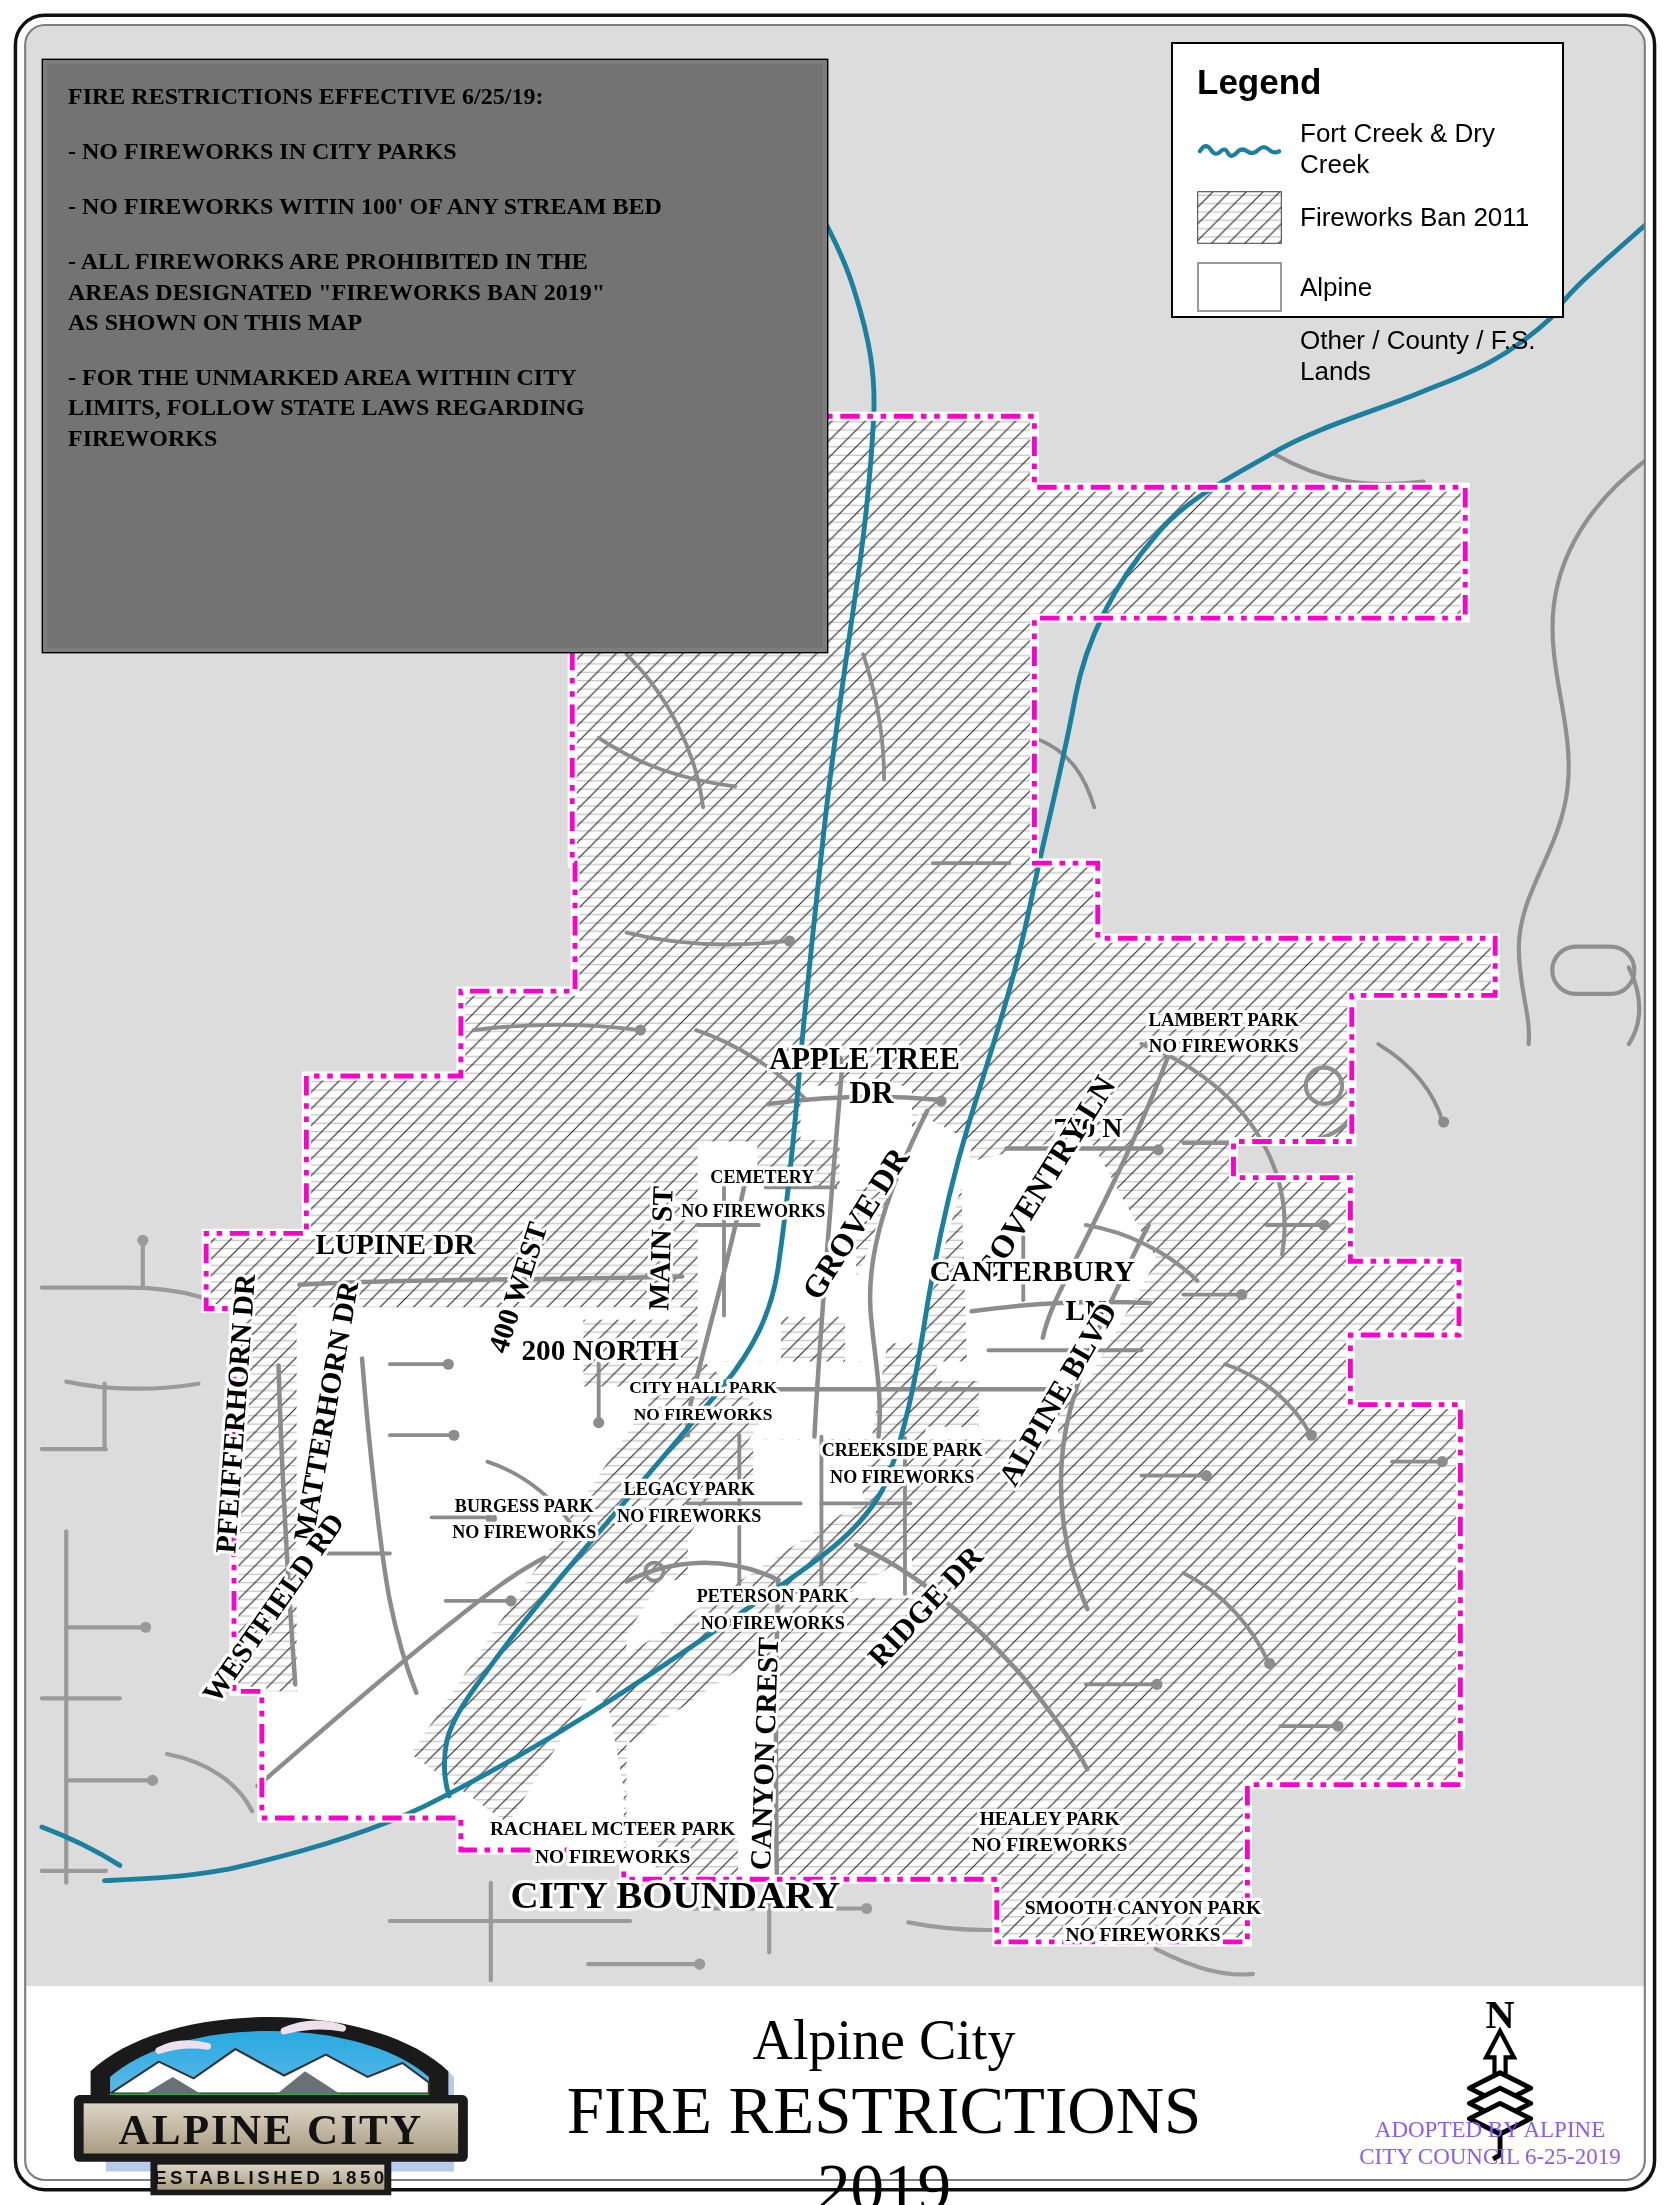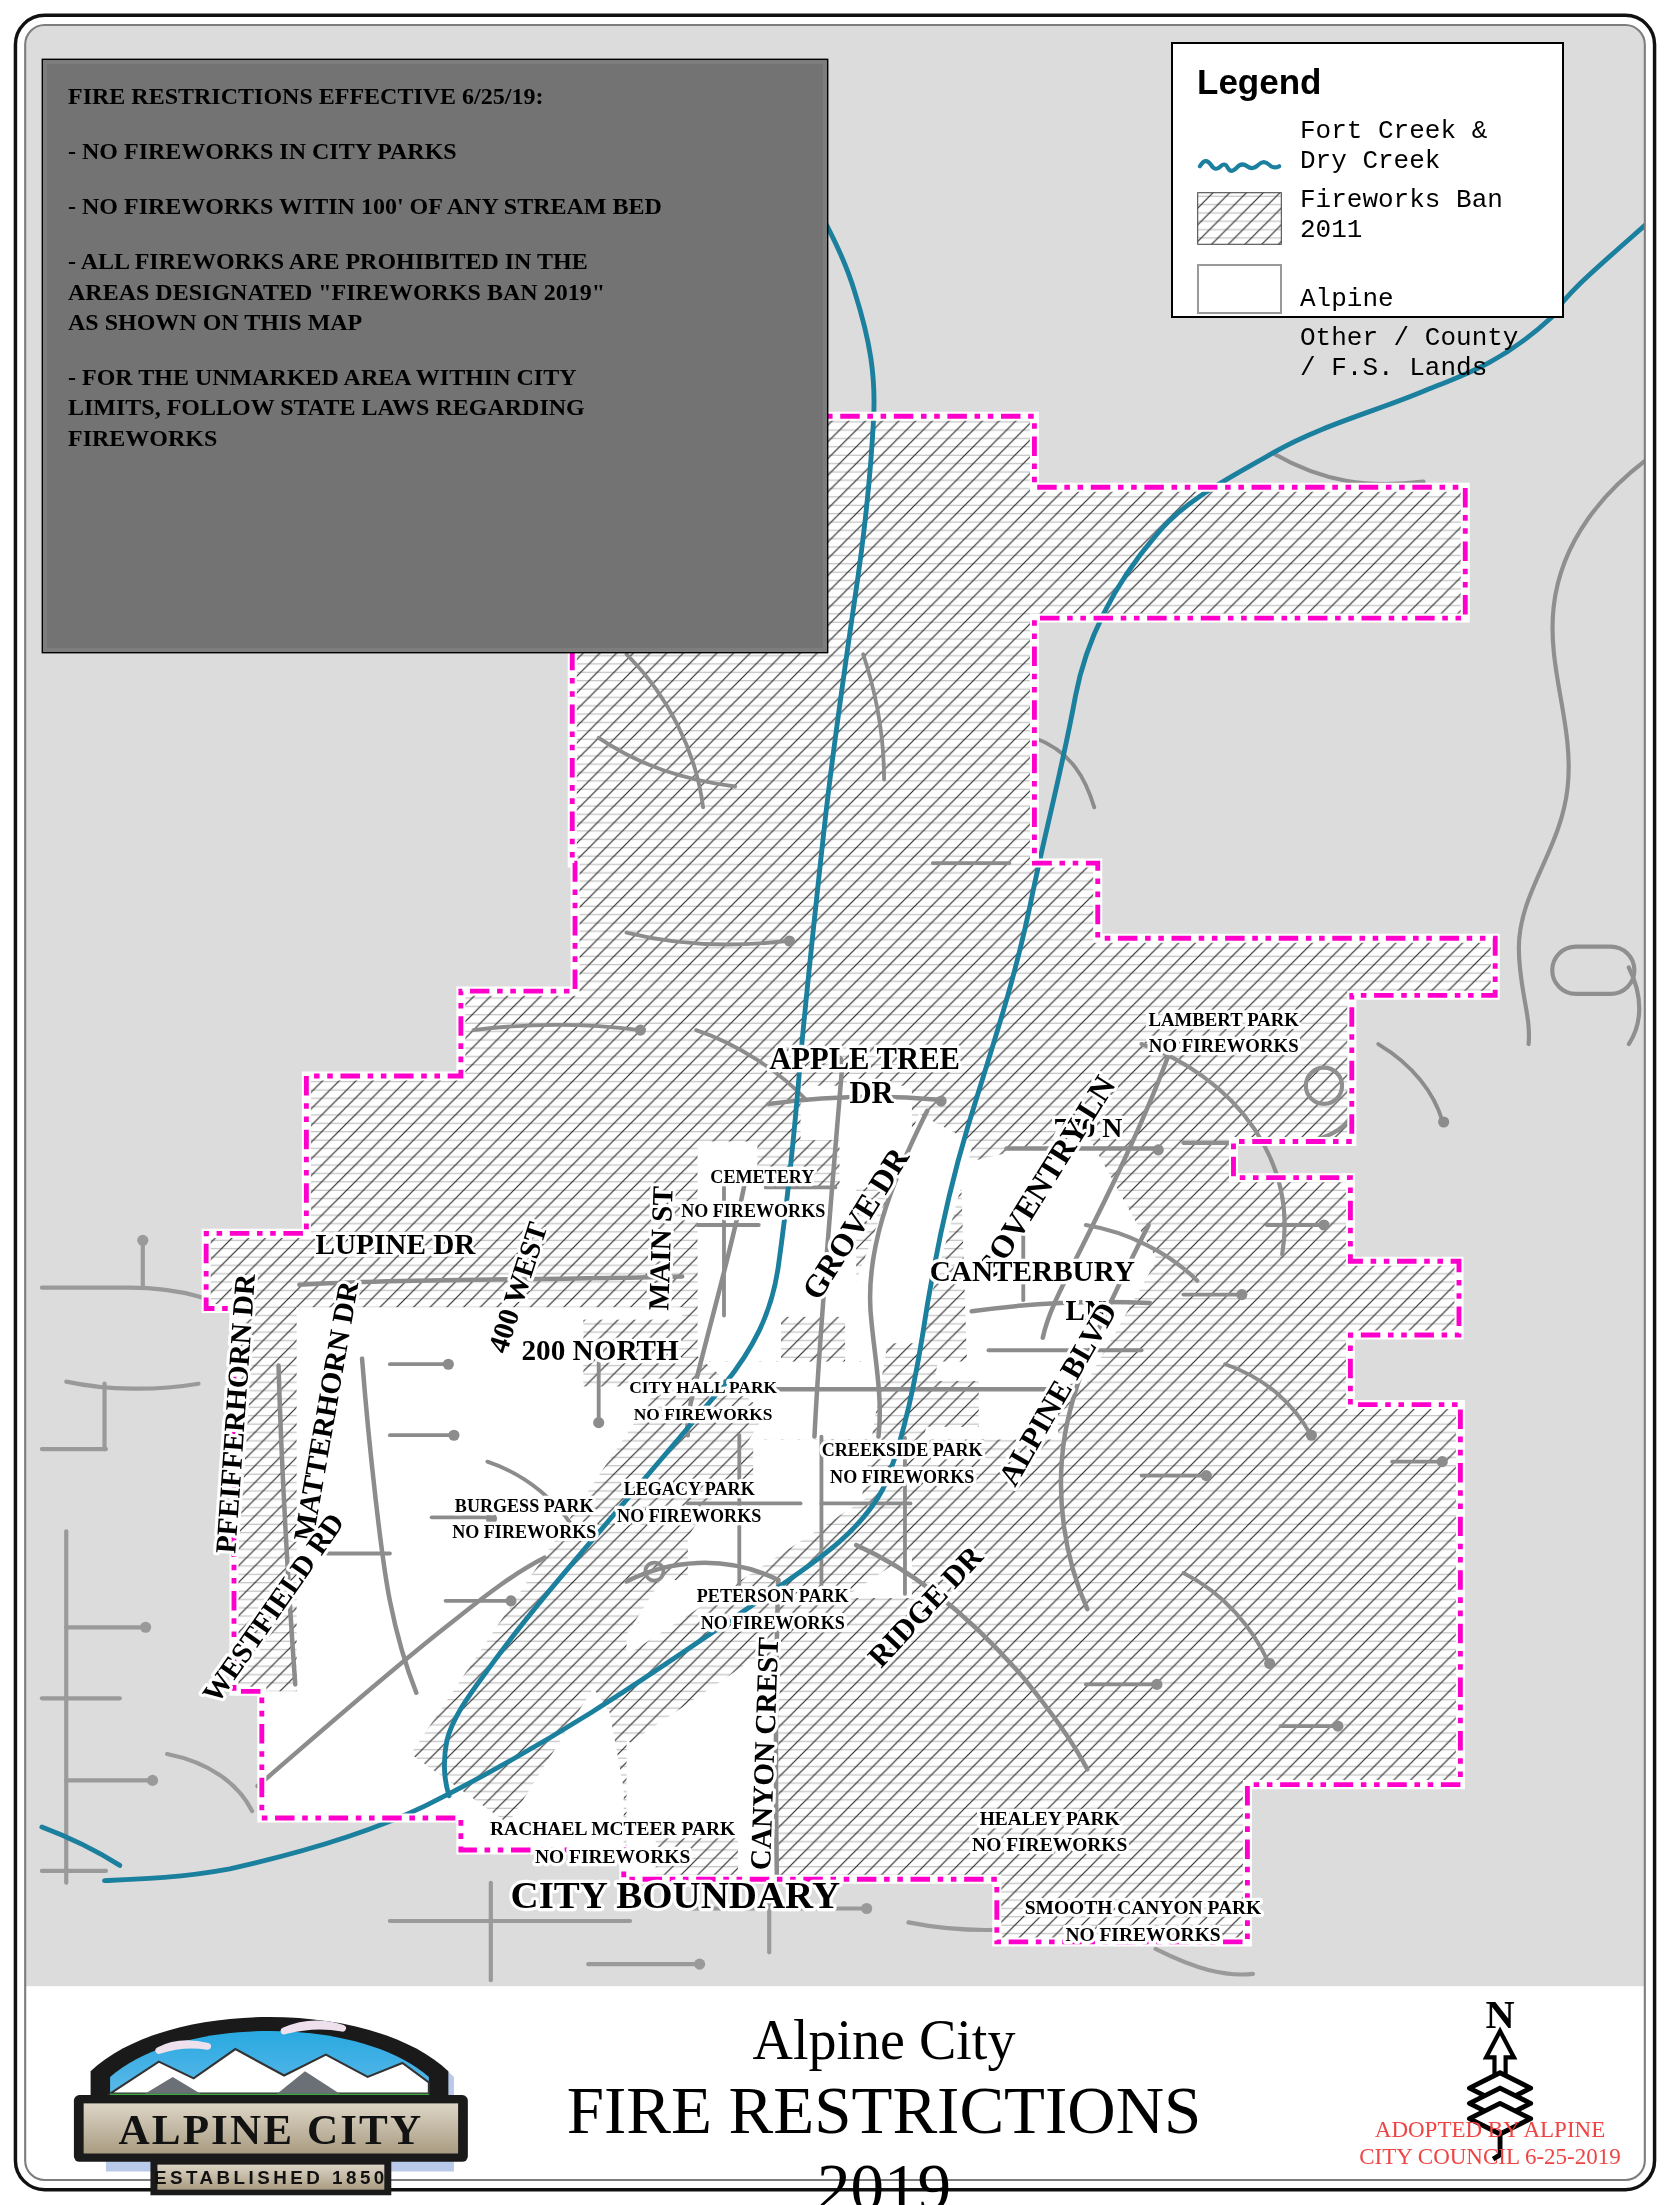--- a/index.html
+++ b/index.html
@@ -13,32 +13,32 @@
   .restrictions-box{position:absolute;left:43px;top:60px;width:784px;height:592px;
       background:#737373;border:4.9px solid #7d7d7d;box-shadow:0 0 0 1.4px #000;
       box-sizing:border-box;padding:16.7px 21px;overflow:hidden;}
   .restrictions-box p{font-family:"Liberation Serif",serif;font-weight:bold;
       font-size:24px;line-height:1.26;margin:0 0 25px 0;white-space:pre-line;color:#000;}
   
   .legend-box{position:absolute;left:1171px;top:42px;width:393px;height:276px;
       background:#fff;border:2.8px solid #000;box-sizing:border-box;padding:18px 24px;
       font-family:"Liberation Sans",sans-serif;}
   .legend-title{font-size:35px;font-weight:bold;color:#000;margin-bottom:19.5px;}
-  .legend-row{display:flex;align-items:flex-end;margin-bottom:15.3px;height:54px;font-family:Liberation Mono, monospace;}
+  .legend-row{display:flex;align-items:center;margin-bottom:15.3px;height:54px;}
   .legend-swatch{width:85px;flex:0 0 85px;margin-right:18px;display:flex;
       align-items:center;justify-content:center;}
   .legend-label{font-size:26px;color:#000;}
   .sw-gray{width:85px;height:52px;background:#dcdcdc;}
   .sw-alpine{width:82px;height:46px;background:#fff;border:2.1px solid #9a9a9a;}
   
   .footer-title{position:absolute;left:515px;top:2010px;width:738px;text-align:center;}
   .footer-title .t1{font-family:"Liberation Serif",serif;font-size:56px;color:#000;line-height:1.1;}
   .footer-title .t2{font-family:"Liberation Serif",serif;font-size:67px;color:#000;line-height:1.15;}
   .adopted{position:absolute;left:1323px;top:2116px;width:334px;text-align:center;
-      font-family:"Liberation Serif",serif;font-size:23px;color:#ef4444;line-height:1.18;}
+      font-family:"Liberation Serif",serif;font-size:23px;color:#8b5cf6;line-height:1.18;}
 </style>
 </head>
 <body>
 
 <div class="page">
 
   <svg width="1670" height="2205" viewBox="0 0 2399 3168" style="position:absolute;left:0;top:0;">
     <defs>
       <pattern id="hatch" patternUnits="userSpaceOnUse" width="24" height="24">
         <rect width="24" height="24" fill="#ffffff"></rect>

